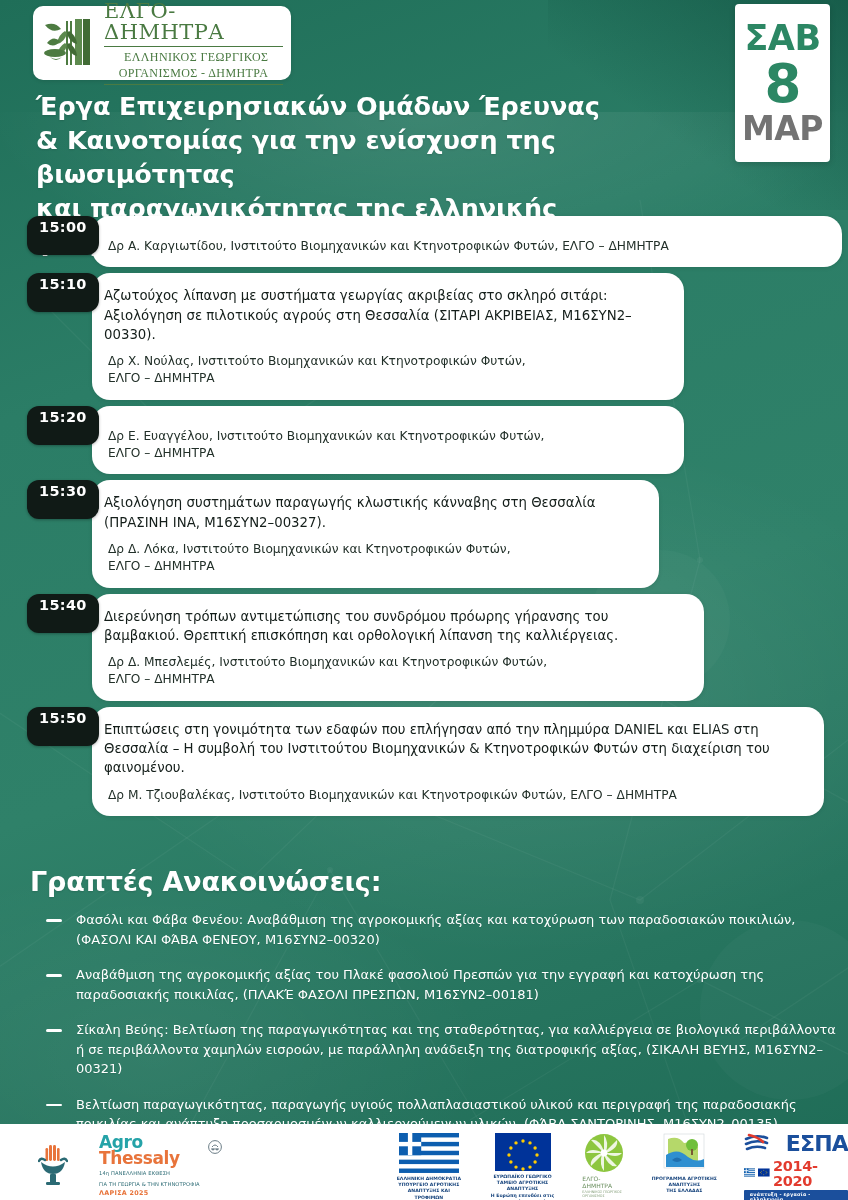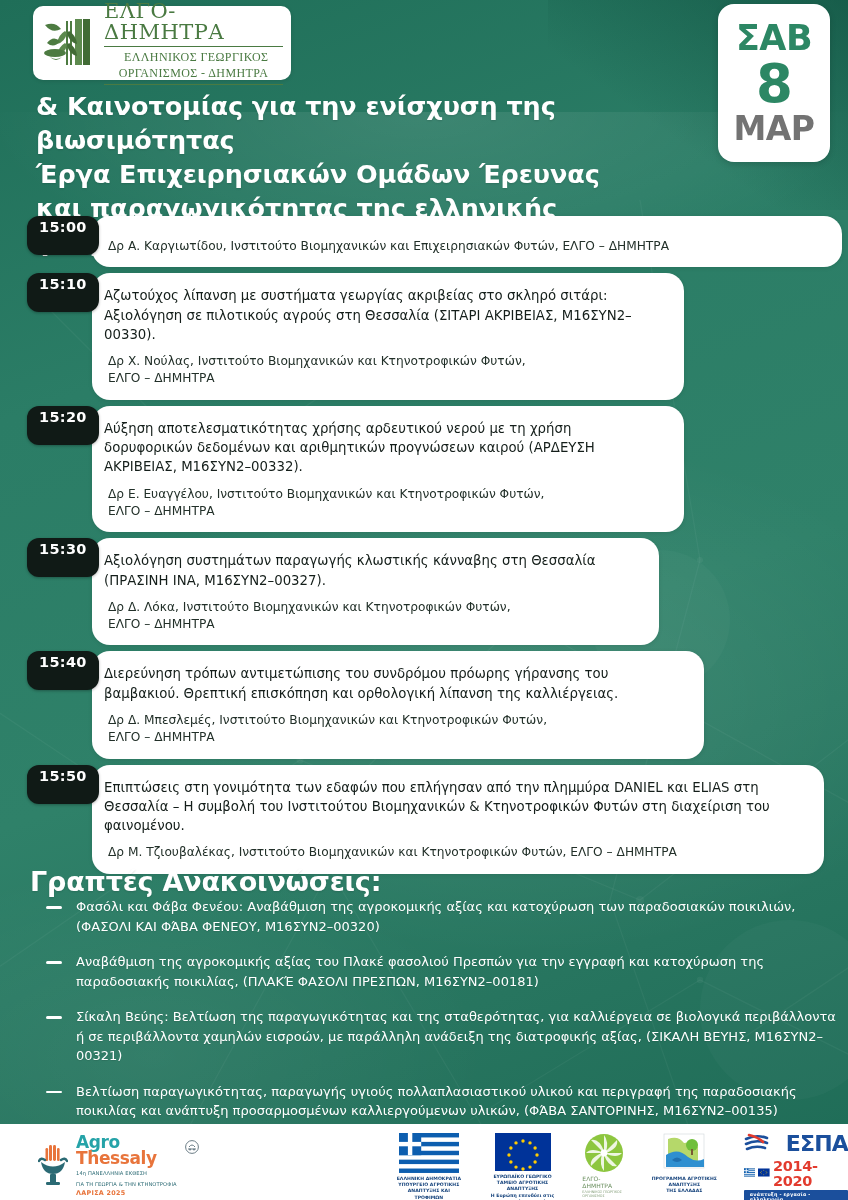--- a/index.html
+++ b/index.html
@@ -53,22 +53,22 @@
   .logo-rule2{width:100%;height:1px;background:#4a7a42;margin-top:3px;}
 
   .headline{
     position:absolute;left:36px;top:90px;width:660px;
     color:#ffffff;font-weight:700;font-size:25.5px;line-height:1.33;
     letter-spacing:-.1px;
     text-shadow:0 1px 2px rgba(0,0,0,.13);
   }
 
   .date-badge{
-    position:absolute;right:18px;top:4px;width:112px;height:158px;
-    background:#ffffff;border-radius:16px;
+    position:absolute;right:18px;top:4px;width:95px;height:158px;
+    background:#ffffff;border-radius:4px;
     display:flex;flex-direction:column;align-items:center;justify-content:center;
     box-shadow:0 2px 6px rgba(0,0,0,.16);
   }
   .date-dow{font-size:35px;font-weight:700;color:#2c8764;line-height:1;letter-spacing:-.5px;}
   .date-day{font-size:53px;font-weight:700;color:#2c8764;line-height:1.04;letter-spacing:-1px;}
   .date-mon{font-size:33px;font-weight:700;color:#737373;line-height:1;letter-spacing:-.5px;}
 
   
   .agenda{position:absolute;left:0;top:216px;width:848px;}
   .row{position:relative;margin-bottom:6px;}
@@ -97,40 +97,40 @@
   .w1{width:718px;}
   .w2{width:560px;}
   .w3{width:560px;}
   .w4{width:535px;}
   .w5{width:580px;}
   .w6{width:700px;}
 
   
   .written{position:absolute;left:0;top:866px;width:848px;}
   .written h2{
-    margin:0 0 0 30px;color:#ffffff;font-size:27px;font-weight:700;letter-spacing:-.2px;
+    margin:0 0 13px 30px;color:#ffffff;font-size:27px;font-weight:700;letter-spacing:-.2px;
     text-shadow:0 1px 2px rgba(0,0,0,.13);
   }
   .note{
     position:relative;color:#ffffff;font-size:13px;line-height:1.5;
     margin:0 0 16px 46px;width:760px;padding-left:30px;
     text-shadow:0 1px 1px rgba(0,0,0,.10);
   }
   .dash{
     position:absolute;left:0;top:9px;width:16px;height:2.6px;background:#ffffff;border-radius:2px;
   }
 
   
   .footer{
     position:absolute;left:0;bottom:0;width:848px;height:76px;background:#ffffff;
     display:flex;align-items:center;
   }
   .foot-left{position:absolute;left:38px;top:10px;display:flex;align-items:center;gap:8px;}
   .agro-mark{width:30px;height:42px;}
-  .agro-text{display:flex;flex-direction:column;line-height:1;}
+  .agro-text{display:flex;flex-direction:column;line-height:1;margin-left:23px;}
   .agro-a{font-size:17px;font-weight:700;color:#25a3a8;letter-spacing:-.4px;}
   .agro-b{font-size:17px;font-weight:700;color:#e8743b;letter-spacing:-.4px;margin-top:-1px;}
   .agro-s1{font-size:5.2px;color:#2b6a74;margin-top:3px;line-height:1.45;letter-spacing:.1px;}
   .agro-s2{font-size:6.4px;font-weight:700;color:#e8743b;margin-top:2px;letter-spacing:.3px;}
   .agro-badge{width:14px;height:14px;align-self:flex-start;margin-top:6px;}
 
   .foot-right{position:absolute;left:395px;top:9px;display:flex;align-items:flex-start;gap:26px;}
   .flogo{display:flex;flex-direction:column;align-items:center;}
   .flogo .cap{font-size:4.6px;font-weight:700;color:#12407a;text-align:center;line-height:1.35;margin-top:3px;max-width:100px;letter-spacing:.05px;}
   .gr-flag{width:60px;height:40px;}
@@ -205,52 +205,51 @@
         <div class="logo-sub">
           <span>ΕΛΛΗΝΙΚΟΣ ΓΕΩΡΓΙΚΟΣ</span><br>
           <span>ΟΡΓΑΝΙΣΜΟΣ - ΔΗΜΗΤΡΑ</span>
         </div>
         <div class="logo-rule2"></div>
       </div>
     </div>
   </div>
 
   <div class="headline">
+    <div>Έργα Επιχειρησιακών Ομάδων Έρευνας</div>
     <div>&amp; Καινοτομίας για την ενίσχυση της βιωσιμότητας</div>
-    <div>Έργα Επιχειρησιακών Ομάδων Έρευνας</div>
     <div>και παραγωγικότητας της ελληνικής γεωργίας</div>
   </div>
 
   <div class="date-badge">
     <div class="date-dow">ΣΑΒ</div>
     <div class="date-day">8</div>
     <div class="date-mon">ΜΑΡ</div>
   </div>
 
   <div class="agenda">
 
     <div class="row">
       <div class="time-pill">15:00</div>
       <div class="card w1">
-        <p class="author">Δρ Α. Καργιωτίδου, Ινστιτούτο Βιομηχανικών και Επιχειρησιακών Φυτών, ΕΛΓΟ – ΔΗΜΗΤΡΑ</p>
+        <p class="author">Δρ Α. Καργιωτίδου, Ινστιτούτο Βιομηχανικών και Κτηνοτροφικών Φυτών, ΕΛΓΟ – ΔΗΜΗΤΡΑ</p>
       </div>
     </div>
 
     <div class="row">
       <div class="time-pill">15:10</div>
       <div class="card w2">
         <p class="title">Αζωτούχος λίπανση με συστήματα γεωργίας ακριβείας στο σκληρό σιτάρι: Αξιολόγηση σε πιλοτικούς αγρούς στη Θεσσαλία (ΣΙΤΑΡΙ ΑΚΡΙΒΕΙΑΣ, Μ16ΣΥΝ2–00330).</p>
         <p class="author">Δρ Χ. Νούλας, Ινστιτούτο Βιομηχανικών και Κτηνοτροφικών Φυτών,<br>ΕΛΓΟ – ΔΗΜΗΤΡΑ</p>
       </div>
     </div>
 
     <div class="row">
       <div class="time-pill">15:20</div>
       <div class="card w3">
-        <p class="title">Αύξηση αποτελεσματικότητας χρήσης αρδευτικού νερού με τη χρήση δορυφορικών δεδομένων και αριθμητικών προγνώσεων καιρού (ΑΡΔΕΥΣΗ ΑΚΡΙΒΕΙΑΣ, Μ16ΣΥΝ2–00332).</p>
         <p class="author">Δρ Ε. Ευαγγέλου, Ινστιτούτο Βιομηχανικών και Κτηνοτροφικών Φυτών,<br>ΕΛΓΟ – ΔΗΜΗΤΡΑ</p>
       </div>
     </div>
 
     <div class="row">
       <div class="time-pill">15:30</div>
       <div class="card w4">
         <p class="title">Αξιολόγηση συστημάτων παραγωγής κλωστικής κάνναβης στη Θεσσαλία (ΠΡΑΣΙΝΗ ΙΝΑ, Μ16ΣΥΝ2–00327).</p>
         <p class="author">Δρ Δ. Λόκα, Ινστιτούτο Βιομηχανικών και Κτηνοτροφικών Φυτών,<br>ΕΛΓΟ – ΔΗΜΗΤΡΑ</p>
       </div>

